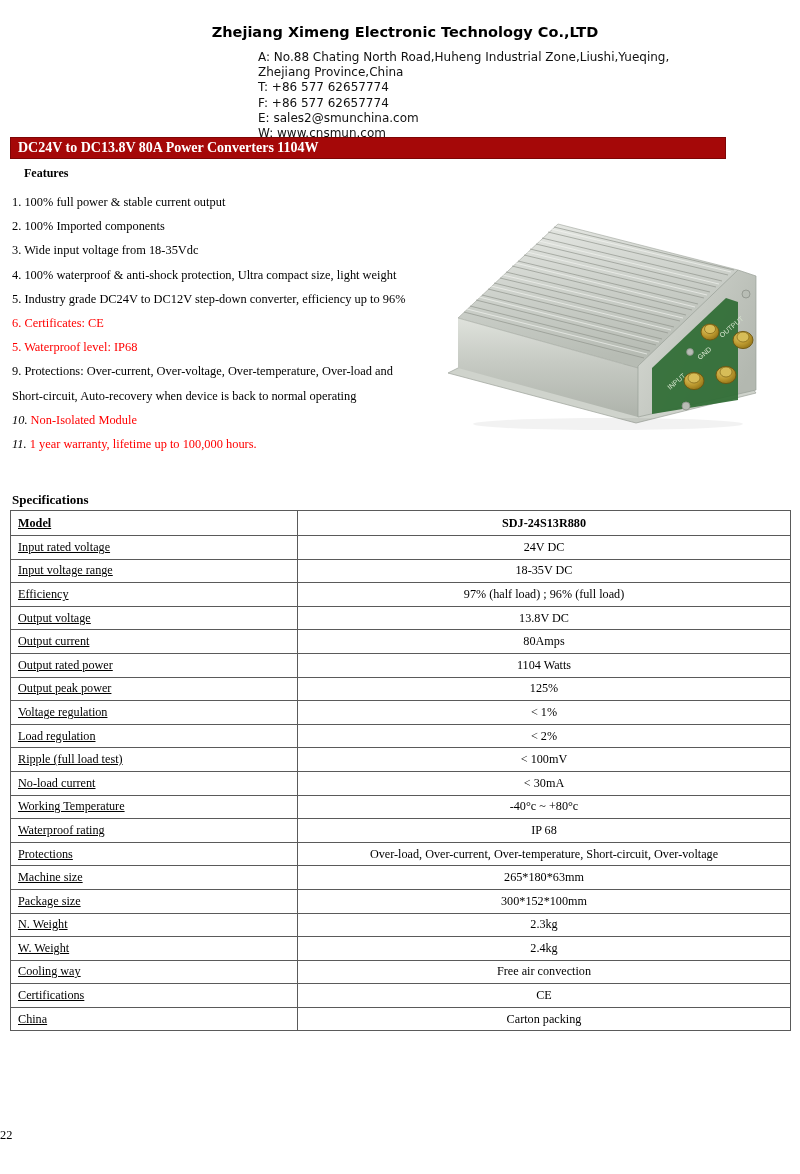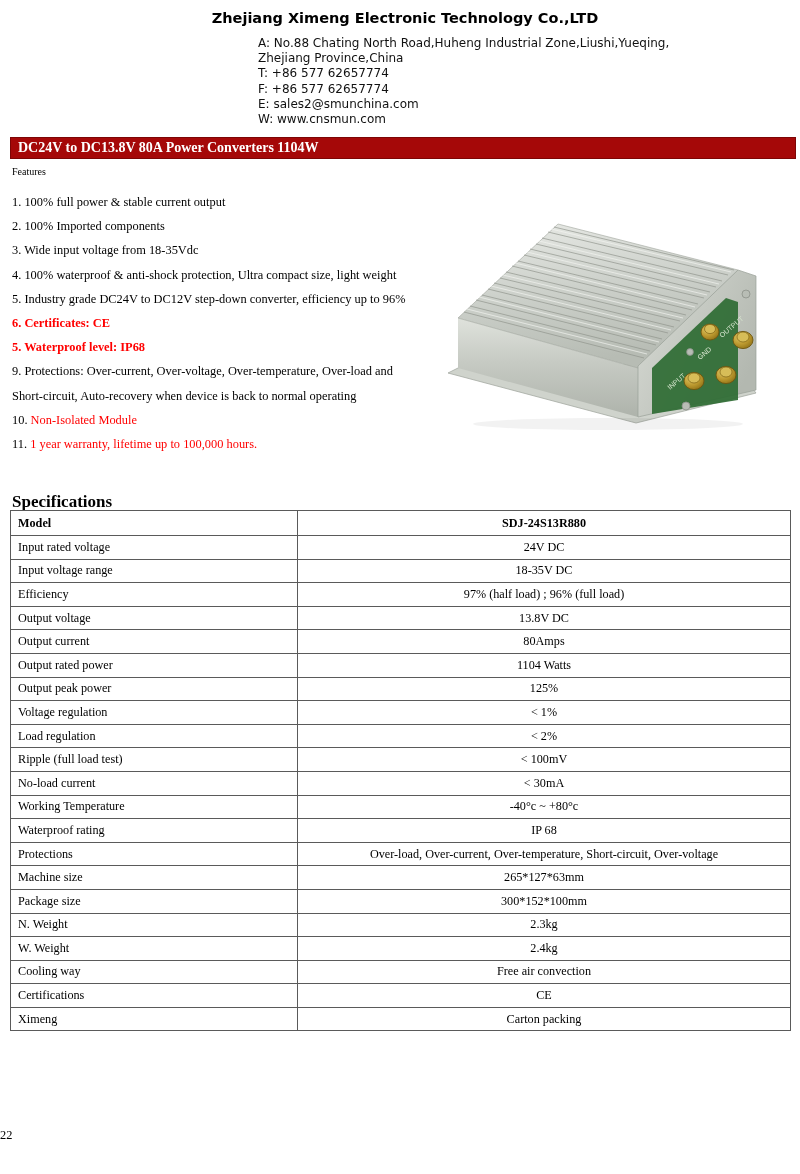--- a/index.html
+++ b/index.html
@@ -15,21 +15,21 @@
     color: #000000;
     overflow: hidden;
   }
 
   
   .header {
     position: absolute;
     left: 0;
     top: 0;
     width: 800px;
-    padding-top: 9px;
+    padding-top: 23px;
   }
   .company-name {
     text-align: center;
     font-family: "DejaVu Sans", "Liberation Sans", sans-serif;
     font-weight: bold;
     font-size: 14.5px;
     letter-spacing: 0px;
     color: #000;
     line-height: 18px;
     padding-left: 10px;
@@ -45,61 +45,61 @@
   }
   .contact-line {
     display: block;
   }
 
   
   .title-banner {
     position: absolute;
     left: 10px;
     top: 137px;
-    width: 786px;
+    width: 716px;
     height: 22px;
     background: #a50808;
     border: 1px solid #7d0505;
     box-sizing: border-box;
   }
   .title-banner-text {
     color: #ffffff;
     font-family: "Liberation Serif", "DejaVu Serif", serif;
     font-weight: bold;
     font-size: 14px;
     line-height: 20px;
     padding-left: 7px;
     white-space: nowrap;
   }
 
   
   .features-heading {
     position: absolute;
-    left: 12px;
+    left: 24px;
     top: 166px;
-    font-weight: normal;
-    font-size: 10px;
+    font-weight: bold;
+    font-size: 12px;
   }
   .features-list {
     position: absolute;
     left: 12px;
     top: 190px;
     width: 420px;
     font-size: 12.4px;
     line-height: 24.2px;
   }
   .feature-item {
     white-space: nowrap;
   }
   .feature-item.red {
     color: #ff0000;
-    font-weight: bold;
   }
   .feature-item .num-black {
     color: #000000;
+    font-style: italic;
   }
   .feature-item .red-text {
     color: #ff0000;
   }
 
   
   .product-photo {
     position: absolute;
     left: 438px;
     top: 218px;
@@ -109,41 +109,42 @@
   .product-photo svg {
     display: block;
   }
 
   
   .spec-heading {
     position: absolute;
     left: 12px;
     top: 492px;
     font-weight: bold;
-    font-size: 17px;
+    font-size: 13px;
   }
   .spec-table {
     position: absolute;
     left: 10px;
     top: 510px;
     width: 781px;
     border-collapse: collapse;
     table-layout: fixed;
     font-size: 12.2px;
   }
   .spec-table td {
     border: 1px solid #5a5a5a;
     height: 23.6px;
     padding: 0 0 0 7px;
     vertical-align: middle;
     box-sizing: border-box;
   }
   .spec-table td.col-label {
     width: 287px;
     text-align: left;
+    text-decoration: underline;
   }
   .spec-table td.col-value {
     text-align: center;
     padding-left: 0;
   }
   .spec-table tr.header-row td {
     font-weight: bold;
     height: 25px;
   }
 
@@ -339,21 +340,21 @@
       <tr>
         <td class="col-label">Waterproof rating</td>
         <td class="col-value">IP 68</td>
       </tr>
       <tr>
         <td class="col-label">Protections</td>
         <td class="col-value">Over-load, Over-current, Over-temperature, Short-circuit, Over-voltage</td>
       </tr>
       <tr>
         <td class="col-label">Machine size</td>
-        <td class="col-value">265*127*63mm</td>
+        <td class="col-value">265*180*63mm</td>
       </tr>
       <tr>
         <td class="col-label">Package size</td>
         <td class="col-value">300*152*100mm</td>
       </tr>
       <tr>
         <td class="col-label">N. Weight</td>
         <td class="col-value">2.3kg</td>
       </tr>
       <tr>
@@ -362,19 +363,19 @@
       </tr>
       <tr>
         <td class="col-label">Cooling way</td>
         <td class="col-value">Free air convection</td>
       </tr>
       <tr>
         <td class="col-label">Certifications</td>
         <td class="col-value">CE</td>
       </tr>
       <tr>
-        <td class="col-label">Ximeng</td>
+        <td class="col-label">China</td>
         <td class="col-value">Carton packing</td>
       </tr>
     </tbody>
 </table>
 
 <div class="page-number">22</div>
 
 </body></html>

